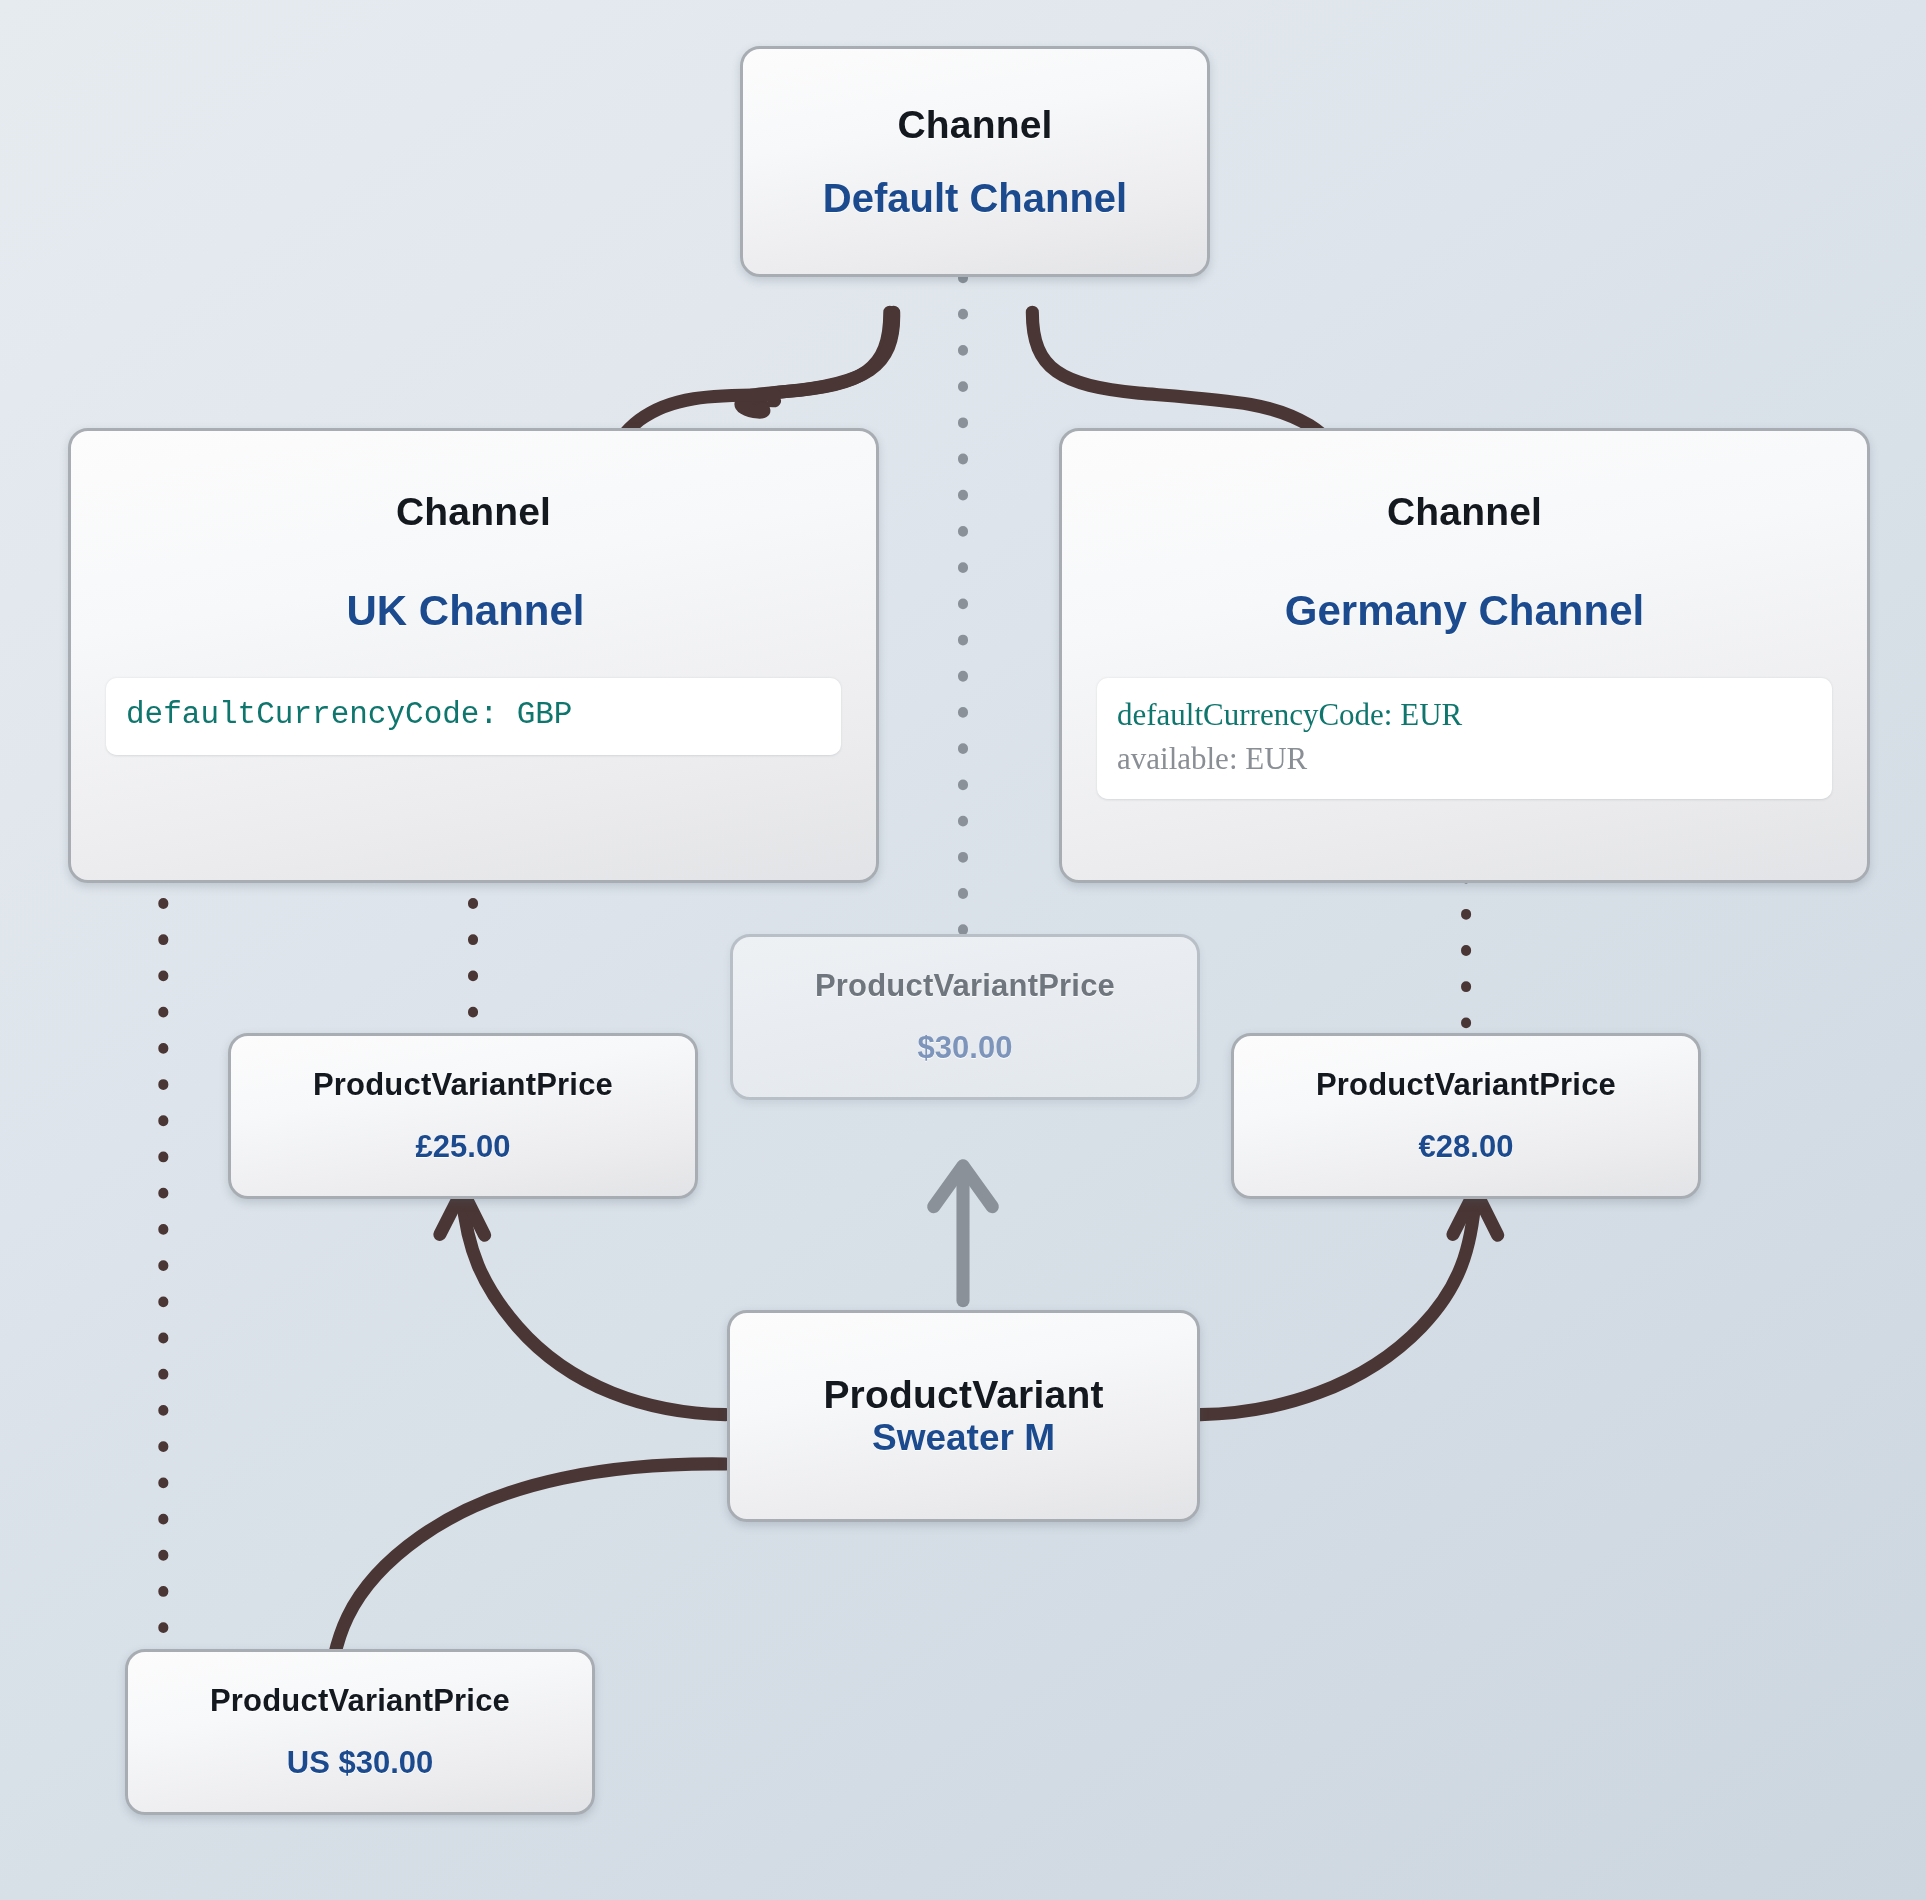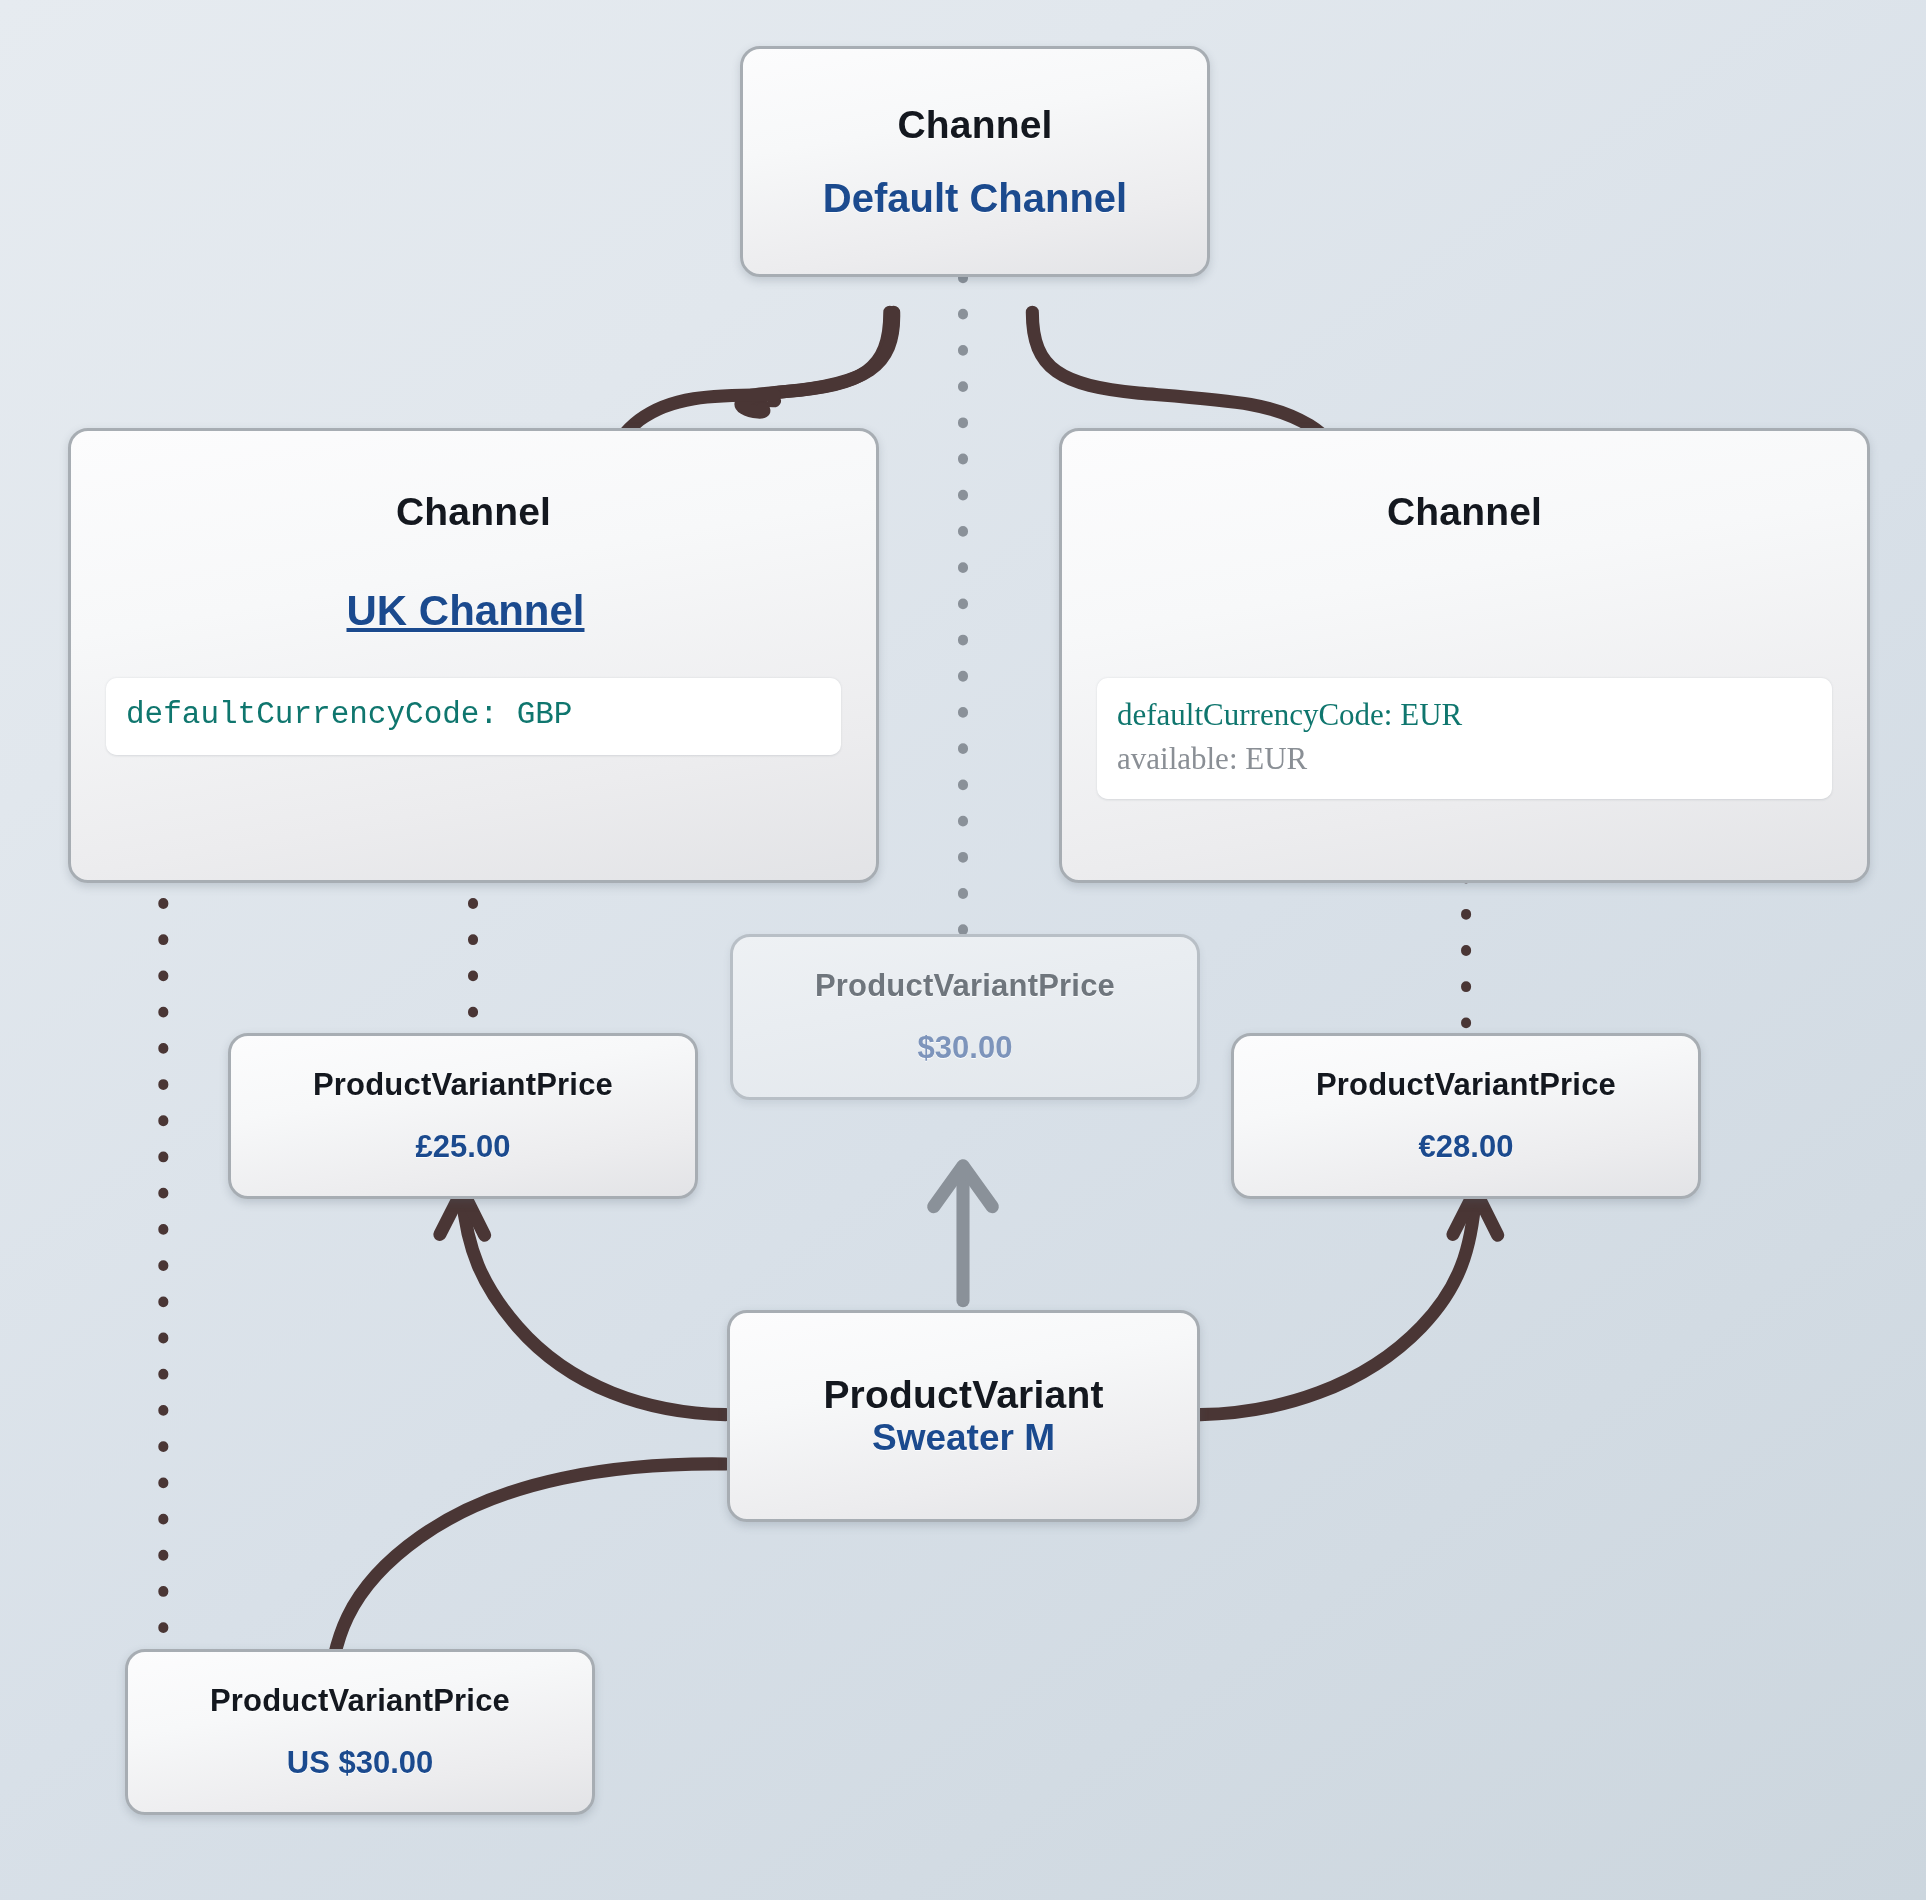--- a/index.html
+++ b/index.html
@@ -155,28 +155,29 @@
     </g>
   </svg>
 
   <div class="node channel root-channel" style="left:740px; top:46px; width:470px; height:231px;">
     <div class="type">Channel</div>
     <div class="name">Default Channel</div>
   </div>
 
   <div class="node channel" style="left:68px; top:428px; width:811px; height:455px;">
     <div class="type" style="position:absolute; top:59px; left:0; right:0;">Channel</div>
-    <div class="name" style="position:absolute; top:156px; left:0; right:16px; margin-top:0;text-decoration:underline;">UK Channel</div>
+    <div class="name" style="position:absolute; top:156px; left:0; right:16px; margin-top:0;">UK Channel</div>
     <div class="attrs" style="top:247px;">
       <div class="line1">defaultCurrencyCode: GBP</div>
     </div>
   </div>
 
   <div class="node channel" style="left:1059px; top:428px; width:811px; height:455px;">
     <div class="type" style="position:absolute; top:59px; left:0; right:0;">Channel</div>
+    <div class="name" style="position:absolute; top:156px; left:0; right:0; margin-top:0;">Germany Channel</div>
     <div class="attrs" style="top:247px;font-family:Liberation Serif, serif;">
       <div class="line1">defaultCurrencyCode: EUR</div>
       <div class="line2">available: EUR</div>
     </div>
   </div>
 
   <div class="node price" style="left:228px; top:1033px; width:470px; height:166px;">
     <div class="type">ProductVariantPrice</div>
     <div class="name">£25.00</div>
   </div>

